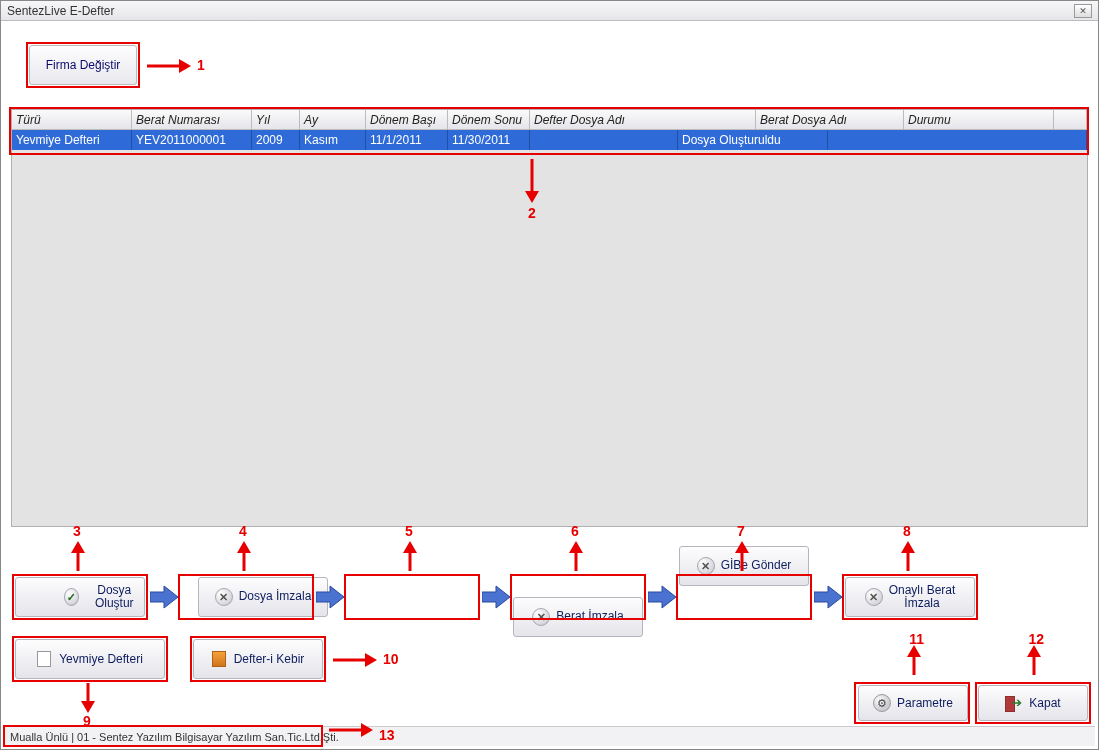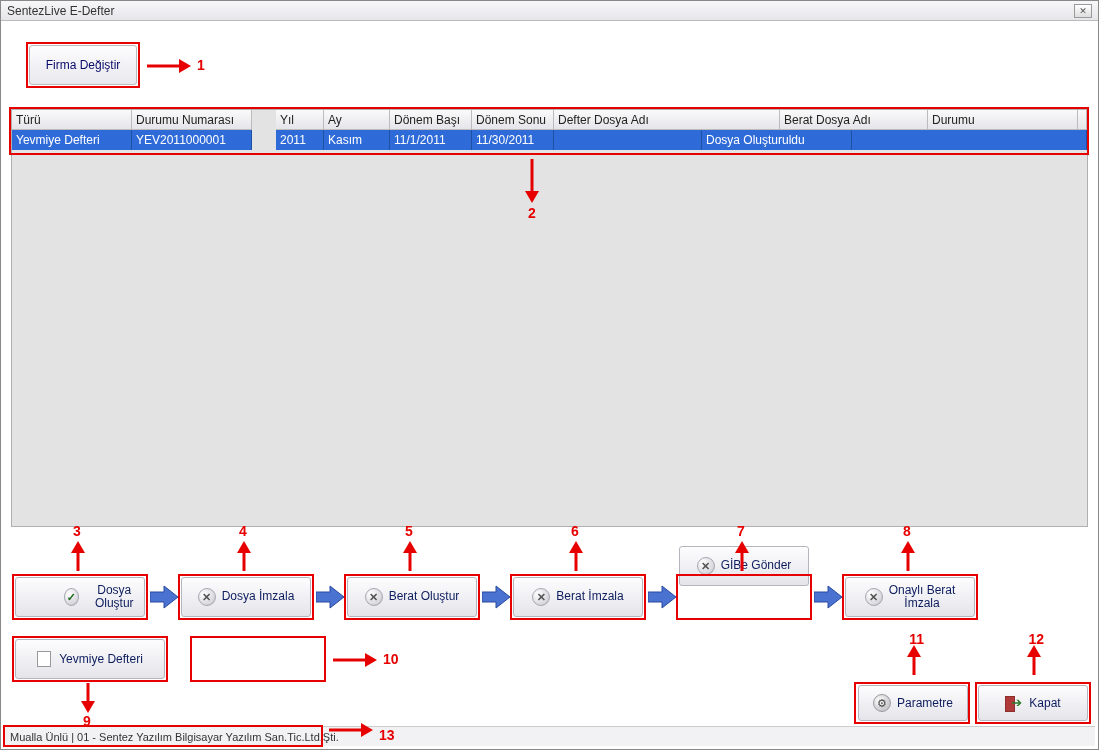--- a/index.html
+++ b/index.html
@@ -7,28 +7,28 @@
   .window { width: 1099px; height: 750px; background: #86efac; border: 1px solid #888; position: relative; }
   .titlebar { height: 20px; background: linear-gradient(to bottom, #f7f7f9, #e6e6ea); border-bottom: 1px solid #bbb; display: flex; align-items: center; padding: 0 6px; font-size: 12px; color: #333; }
   .titlebar .title { flex: 1; }
   .titlebar .close-btn { width: 18px; height: 14px; border: 1px solid #999; background: linear-gradient(to bottom, #fff, #ddd); display: flex; align-items: center; justify-content: center; font-size: 9px; color: #555; cursor: pointer; }
   .client { position: relative; width: 100%; height: calc(100% - 20px); background: #fff; }
   .change-company-btn { position: absolute; left: 28px; top: 24px; width: 108px; height: 40px; background: linear-gradient(to bottom, #fdfdfe, #e8e8ee); border: 1px solid #bbb; border-radius: 3px; font-size: 12px; color: #0a0a6a; cursor: pointer; display: flex; align-items: center; justify-content: center; }
   .annot-box { position: absolute; border: 2px solid #e60000; pointer-events: none; }
   .annot-num { position: absolute; font-weight: bold; color: #e60000; font-size: 14px; pointer-events: none; }
   .annot-arrow { position: absolute; pointer-events: none; }
   .grid { position: absolute; left: 10px; right: 10px; top: 88px; height: 418px; background: #e3e3e3; border: 1px solid #b0b0b0; }
-  .grid-header { display: flex; height: 20px; }
+  .grid-header { display: flex; height: 20px; font-style: italic; }
   .grid-header .col { background: linear-gradient(to bottom, #fafafa, #e5e5ea); border-right: 1px solid #bbb; border-bottom: 1px solid #bbb; font-size: 12px; color: #222; padding: 2px 4px; display: flex; align-items: center; }
   .grid-row { display: flex; height: 20px; }
   .grid-row .cell { background: #2f6bd8; color: #fff; border-right: 1px solid #2050a0; font-size: 12px; padding: 2px 4px; display: flex; align-items: center; }
   .grid-body-empty { background: #e3e3e3; height: calc(100% - 40px); }
   .col-turu { width: 120px; }
   .col-dosyano { width: 120px; }
-  .col-yil { width: 48px; margin-left: 24px; }
+  .col-yil { width: 48px; }
   .col-ay { width: 66px; }
   .col-donbas { width: 82px; }
   .col-donson { width: 82px; }
   .col-dda { width: 226px; }
   .col-bda { width: 148px; }
   .col-durum { width: 150px; }
   .col-last { flex: 1; }
 
   .step-btn { position: absolute; height: 40px; width: 130px; background: linear-gradient(to bottom, #fdfdfe, #e4e4ea); border: 1px solid #b5b5c0; border-radius: 3px; display: flex; align-items: center; justify-content: center; gap: 6px; font-size: 12px; color: #0d1d5e; cursor: pointer; }
   .step-btn .circ { width: 18px; height: 18px; border-radius: 50%; background: radial-gradient(circle at 30% 30%, #fff, #d7d7dd 70%, #a8a8b0); border: 1px solid #a7a7b2; display: flex; align-items: center; justify-content: center; font-size: 11px; font-weight: bold; color: #2d2d40; }
@@ -62,72 +62,68 @@
 
   <div class="client">
 
     <button class="change-company-btn">
       <span>Firma Değiştir</span>
     </button>
 
     <div class="grid">
       <div class="grid-header">
         <div class="col col-turu">Türü</div>
-        <div class="col col-dosyano">Durumu Numarası</div>
+        <div class="col col-dosyano">Berat Numarası</div>
         <div class="col col-yil">Yıl</div>
         <div class="col col-ay">Ay</div>
         <div class="col col-donbas">Dönem Başı</div>
         <div class="col col-donson">Dönem Sonu</div>
         <div class="col col-dda">Defter Dosya Adı</div>
         <div class="col col-bda">Berat Dosya Adı</div>
         <div class="col col-durum">Durumu</div>
         <div class="col col-last"></div>
       </div>
       <div class="grid-row">
         <div class="cell col-turu">Yevmiye Defteri</div>
         <div class="cell col-dosyano">YEV2011000001</div>
-        <div class="cell col-yil">2011</div>
+        <div class="cell col-yil">2009</div>
         <div class="cell col-ay">Kasım</div>
         <div class="cell col-donbas">11/1/2011</div>
         <div class="cell col-donson">11/30/2011</div>
         <div class="cell col-bda"></div>
         <div class="cell col-durum">Dosya Oluşturuldu</div>
         <div class="cell col-last"></div>
       </div>
       <div class="grid-body-empty"></div>
     </div>
 
     <button class="step-btn" style="left:14px; top:556px;padding-left:48px;">
       <span class="circ check"></span>
       <span class="label">Dosya Oluştur</span>
     </button>
     <div class="big-arrow" style="left:148px; top:562px;">
       <svg width="28" height="24" viewBox="0 0 28 24">
           <path d="M0 7 H14 V1 L28 12 L14 23 V17 H0 Z" fill="#4a72d0" stroke="#2a4aa0"></path>
         </svg>
     </div>
-    <button class="step-btn" style="left:180px; top:556px;">
+    <button class="step-btn" style="left:197px; top:556px;">
       <span class="circ cross"></span>
       <span class="label">Dosya İmzala</span>
     </button>
     <div class="big-arrow" style="left:314px; top:562px;">
       <svg width="28" height="24" viewBox="0 0 28 24">
           <path d="M0 7 H14 V1 L28 12 L14 23 V17 H0 Z" fill="#4a72d0" stroke="#2a4aa0"></path>
         </svg>
     </div>
-    <button class="step-btn" style="left:346px; top:556px;">
-      <span class="circ cross"></span>
-      <span class="label">Berat Oluştur</span>
-    </button>
     <div class="big-arrow" style="left:480px; top:562px;">
       <svg width="28" height="24" viewBox="0 0 28 24">
           <path d="M0 7 H14 V1 L28 12 L14 23 V17 H0 Z" fill="#4a72d0" stroke="#2a4aa0"></path>
         </svg>
     </div>
-    <button class="step-btn" style="left:512px; top:556px;">
+    <button class="step-btn" style="left:512px; top:576px;">
       <span class="circ cross"></span>
       <span class="label">Berat İmzala</span>
     </button>
     <div class="big-arrow" style="left:646px; top:562px;">
       <svg width="28" height="24" viewBox="0 0 28 24">
           <path d="M0 7 H14 V1 L28 12 L14 23 V17 H0 Z" fill="#4a72d0" stroke="#2a4aa0"></path>
         </svg>
     </div>
     <button class="step-btn" style="left:678px; top:525px;">
       <span class="circ cross"></span>
@@ -142,20 +138,24 @@
       <span class="circ cross"></span>
       <span class="label">
         <span>Onaylı Berat</span><br>
         <span>İmzala</span>
       </span>
     </button>
 
     <button class="book-btn" style="left:14px; top:618px;">
       <span class="book-icon"></span>
       <span>Yevmiye Defteri</span>
+    </button>
+    <button class="book-btn" style="left:192px; top:618px; width:130px;">
+      <span class="book-icon orange"></span>
+      <span>Defter-i Kebir</span>
     </button>
 
     <button class="bottom-right-btn" style="right:130px; bottom:28px;">
       <span class="gear-ic">⚙</span>
       <span>Parametre</span>
     </button>
     <button class="bottom-right-btn" style="right:10px; bottom:28px;margin-left:19px;">
       <span class="exit-ic"></span>
       <span>Kapat</span>
     </button>

